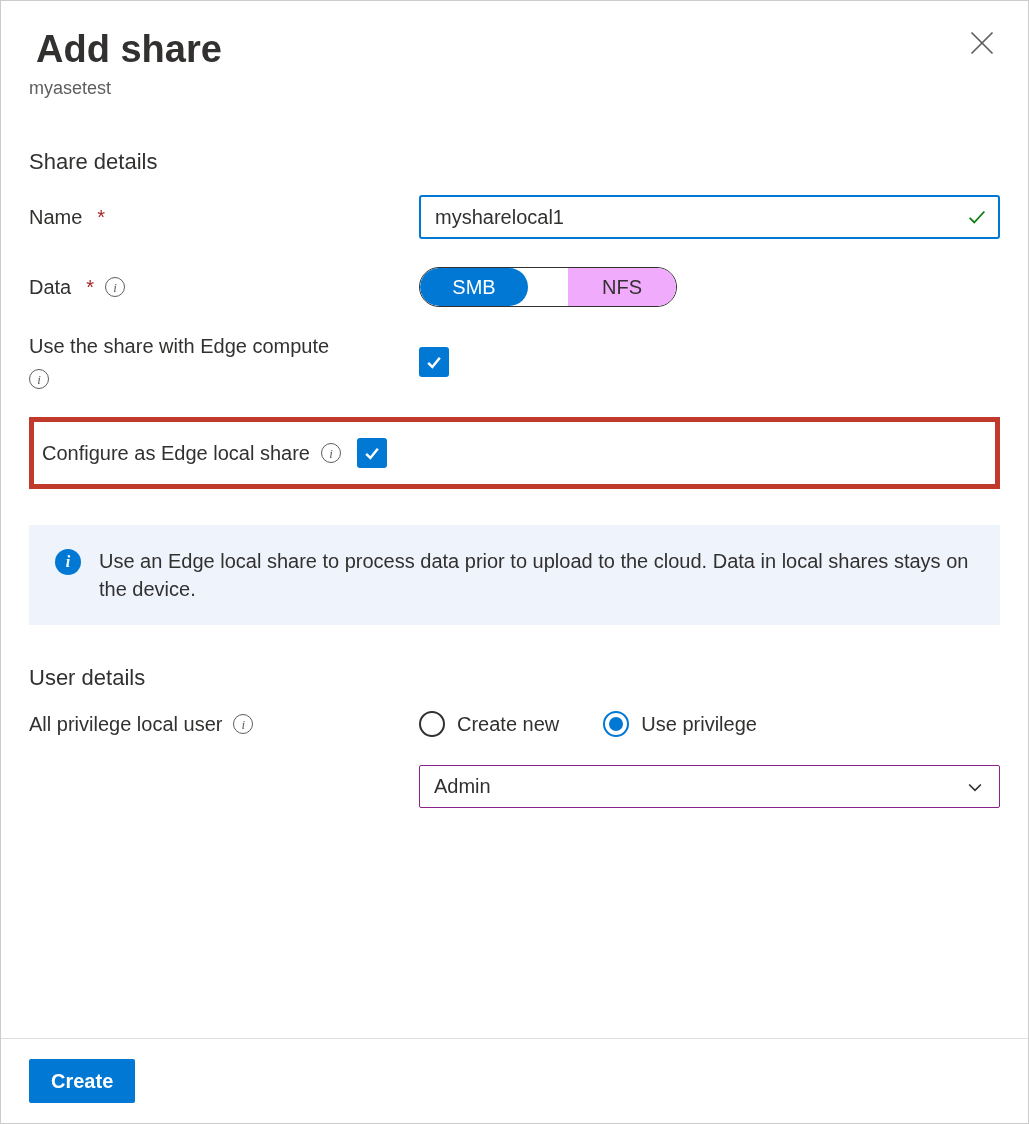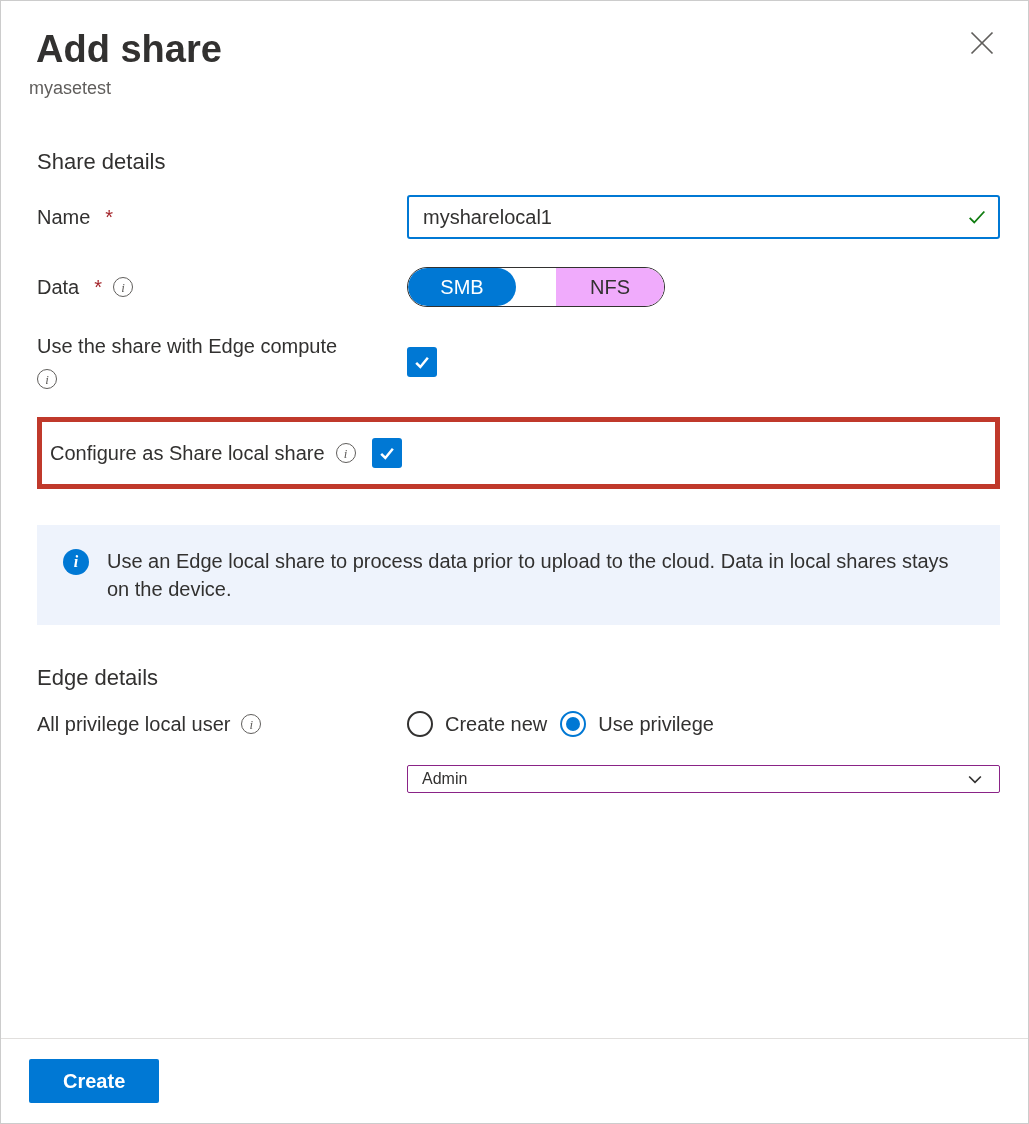--- a/index.html
+++ b/index.html
@@ -34,21 +34,21 @@
   }
   .close-btn {
     position: absolute;
     top: 28px; right: 32px;
     width: 28px; height: 28px;
     cursor: pointer;
     color: #605e5c;
   }
   .body {
     flex: 1;
-    padding: 50px 28px 0 36px;
+    padding: 50px 28px 0 28px;
     overflow: auto;
   }
   .section-title {
     font-size: 22px;
     font-weight: 400;
     color: #323130;
     margin-bottom: 20px;
   }
   .row {
     display: flex;
@@ -74,20 +74,21 @@
     border: 1.5px solid #605e5c;
     border-radius: 50%;
     font-size: 13px;
     color: #605e5c;
     font-style: italic;
     font-family: Georgia, serif;
     line-height: 1;
   }
   .ctrl-col {
     flex: 1;
+    margin-left: 20px;
   }
   .text-input {
     width: 100%;
     height: 44px;
     border: 2px solid #0078d4;
     border-radius: 3px;
     padding: 0 44px 0 14px;
     font-size: 20px;
     color: #323130;
     outline: none;
@@ -156,43 +157,43 @@
     background: #0078d4;
     color: #fff;
     border-radius: 50%;
     display: flex; align-items: center; justify-content: center;
     font-style: italic;
     font-family: Georgia, serif;
     font-weight: bold;
     font-size: 16px;
     margin-top: 2px;
   }
-  .radio-group { display: flex; gap: 13px; align-items: center; }
+  .radio-group { display: flex; gap: 44px; align-items: center; }
   .radio-item { display: flex; align-items: center; gap: 12px; cursor: pointer; }
   .radio-outer {
     width: 26px; height: 26px;
     border: 2px solid #323130;
     border-radius: 50%;
     display: flex; align-items: center; justify-content: center;
   }
   .radio-item.selected .radio-outer { border-color: #0078d4; }
   .radio-inner {
     width: 14px; height: 14px;
     border-radius: 50%;
     background: #0078d4;
     display: none;
   }
   .radio-item.selected .radio-inner { display: block; }
   .select {
     width: 100%;
-    height: 28px;
+    height: 43px;
     border: 1px solid #8a2387;
     border-radius: 2px;
     padding: 0 44px 0 14px;
-    font-size: 16px;
+    font-size: 20px;
     color: #323130;
     display: flex;
     align-items: center;
     justify-content: space-between;
     cursor: pointer;
     position: relative;
   }
   .select .chev {
     position: absolute;
     right: 14px; top: 50%;
@@ -203,21 +204,21 @@
     border-top: 1px solid #e1dfdd;
     padding: 20px 28px;
   }
   .primary-btn {
     background: #0078d4;
     color: #fff;
     border: none;
     font-size: 20px;
     font-weight: 600;
     height: 44px;
-    padding: 0 34px;
+    padding: 0 22px;
     border-radius: 2px;
     cursor: pointer;
   }
   svg { display: block; }
 </style>
 </head>
 <body>
 
 <div class="panel">
 
@@ -276,36 +277,36 @@
         <div class="checkbox">
           <svg viewBox="0 0 24 24">
               <polyline points="5,13 10,18 19,7" fill="none" stroke="#fff" stroke-width="3"></polyline>
             </svg>
         </div>
       </div>
     </div>
 
     <div class="highlight-box">
       <div class="label-col" style="flex-wrap:nowrap;">
-        <span>Configure as Share local share</span>
+        <span>Configure as Edge local share</span>
         <span class="info-icon">i</span>
       </div>
       <div class="checkbox">
         <svg viewBox="0 0 24 24">
             <polyline points="5,13 10,18 19,7" fill="none" stroke="#fff" stroke-width="3"></polyline>
           </svg>
       </div>
     </div>
 
     <div class="info-banner">
       <div class="banner-icon">i</div>
       <div>Use an Edge local share to process data prior to upload to the cloud. Data in local shares stays on the device.</div>
     </div>
 
-    <div class="section-title">Edge details</div>
+    <div class="section-title">User details</div>
 
     <div class="row">
       <div class="label-col">
         <span>All privilege local user</span>
         <span class="info-icon">i</span>
       </div>
       <div class="ctrl-col">
         <div class="radio-group">
           <div class="radio-item">
             <div class="radio-outer"></div>

